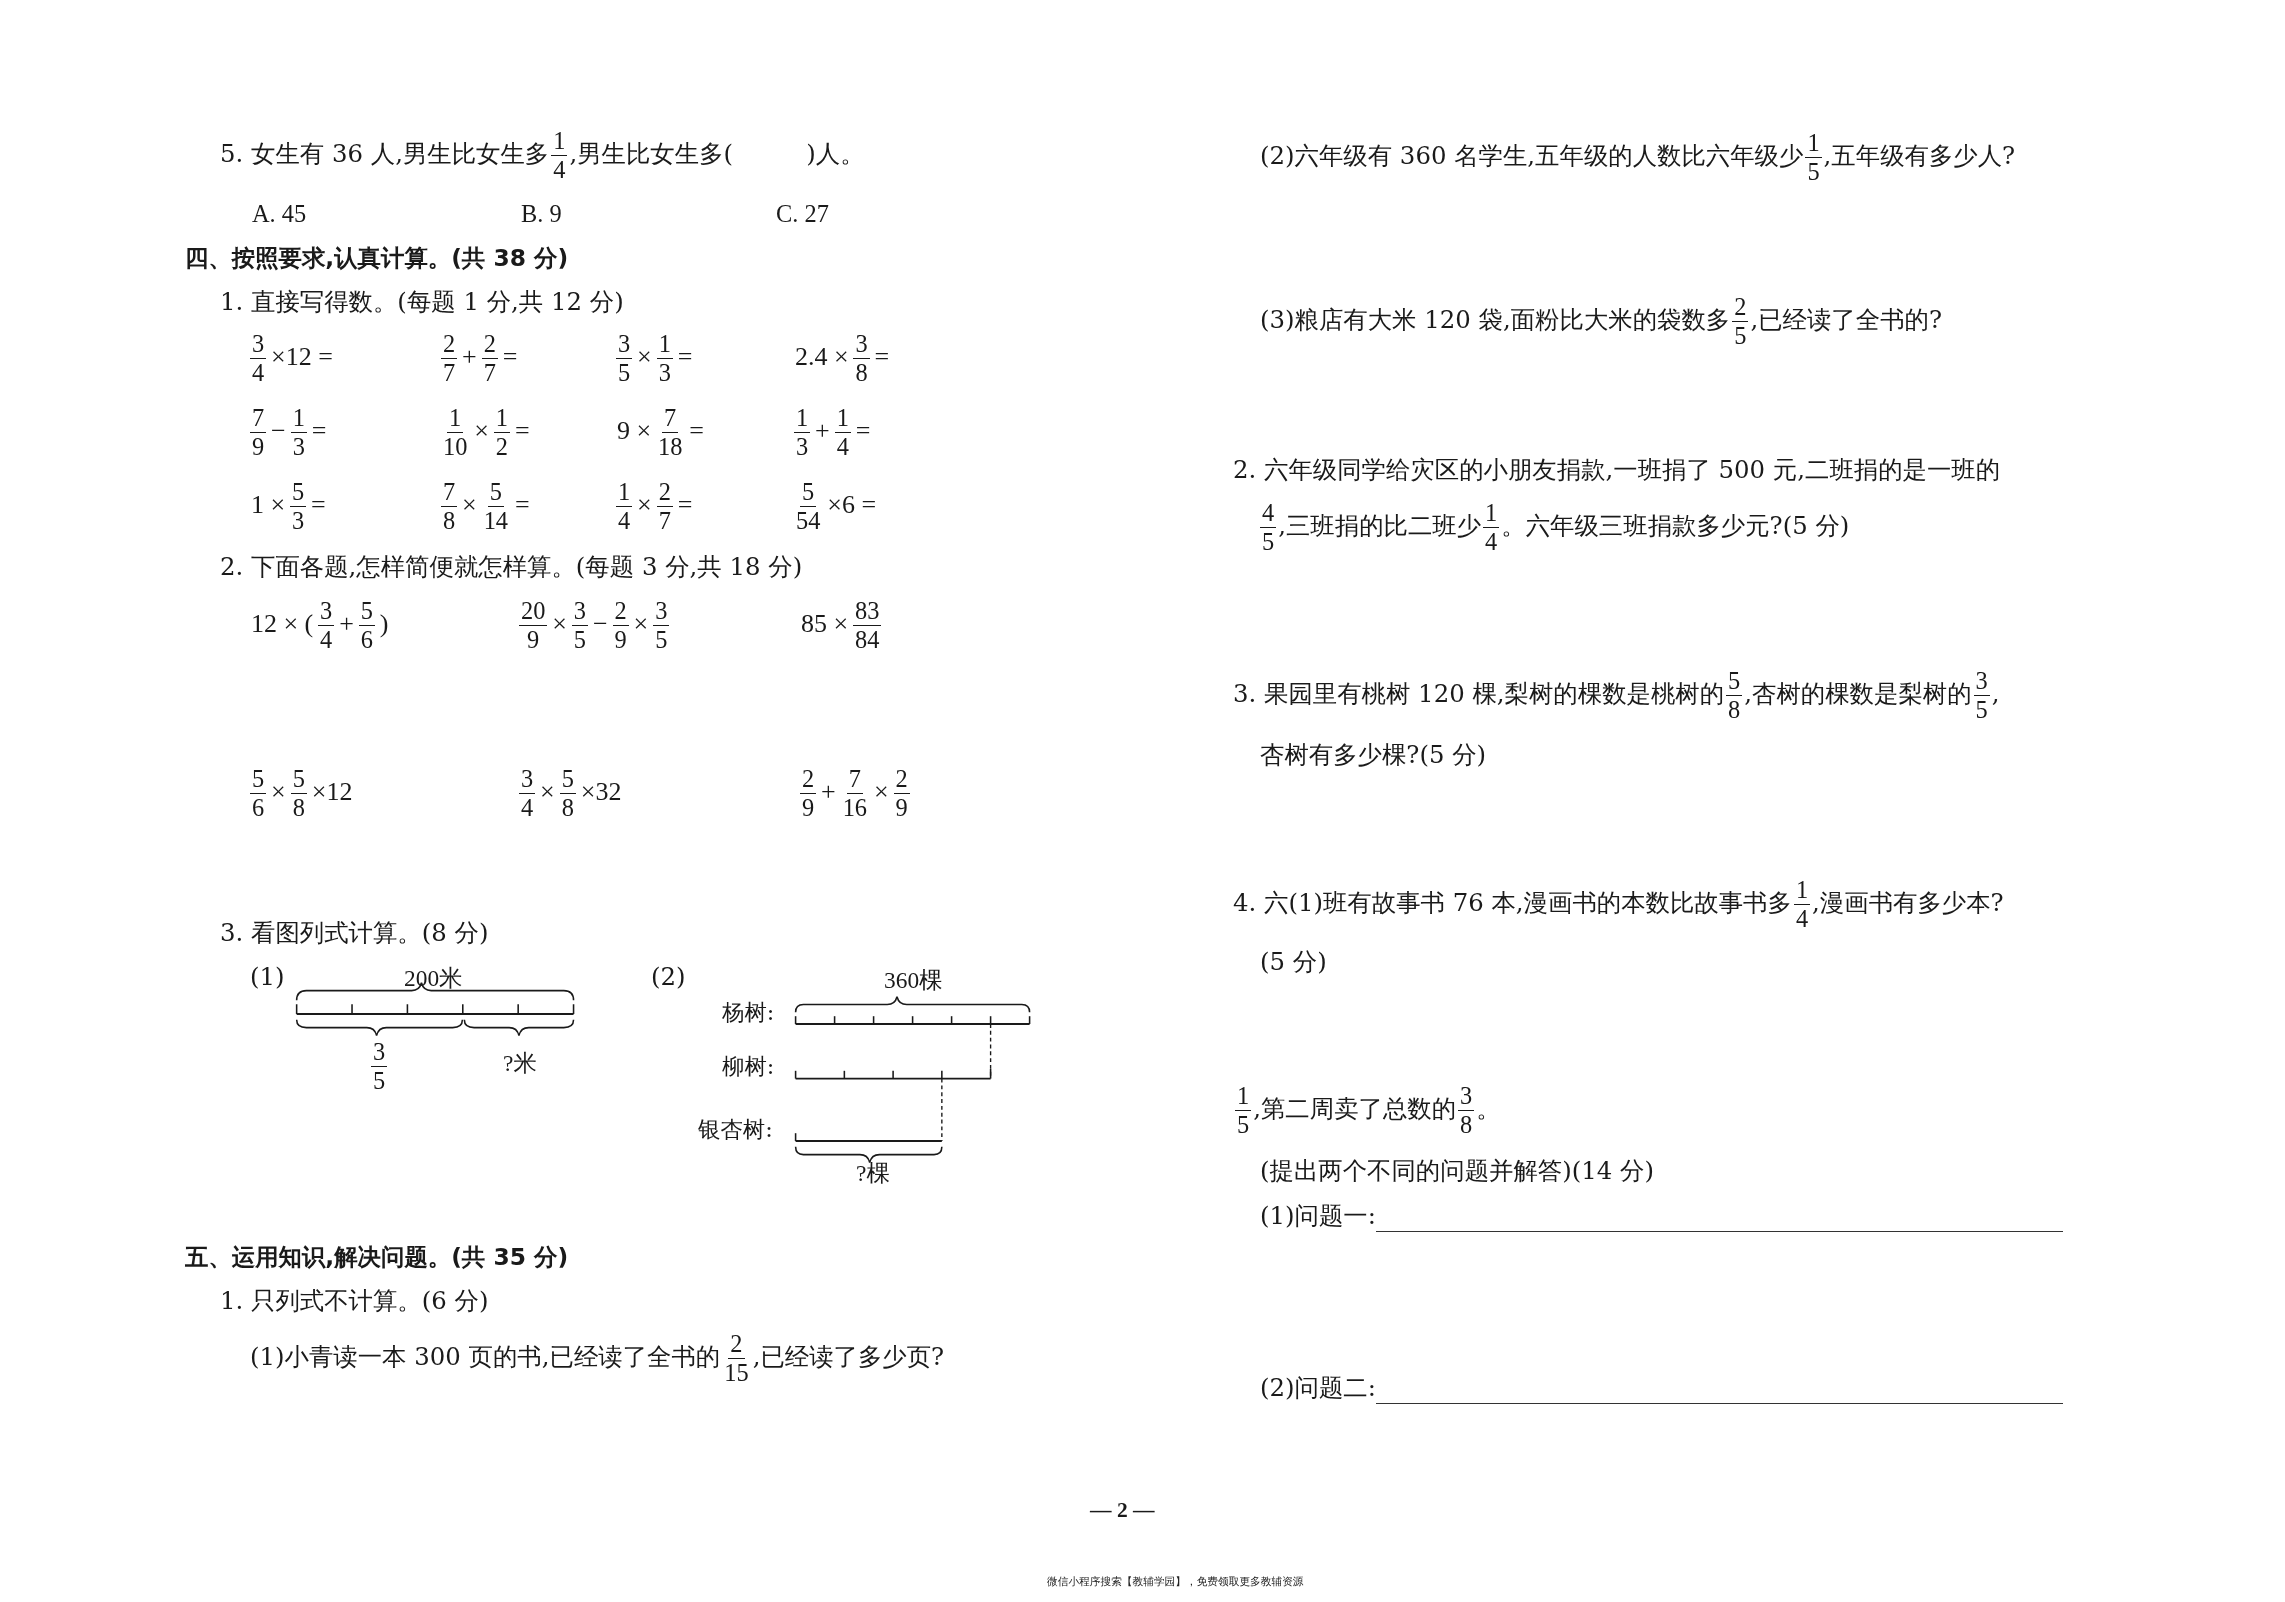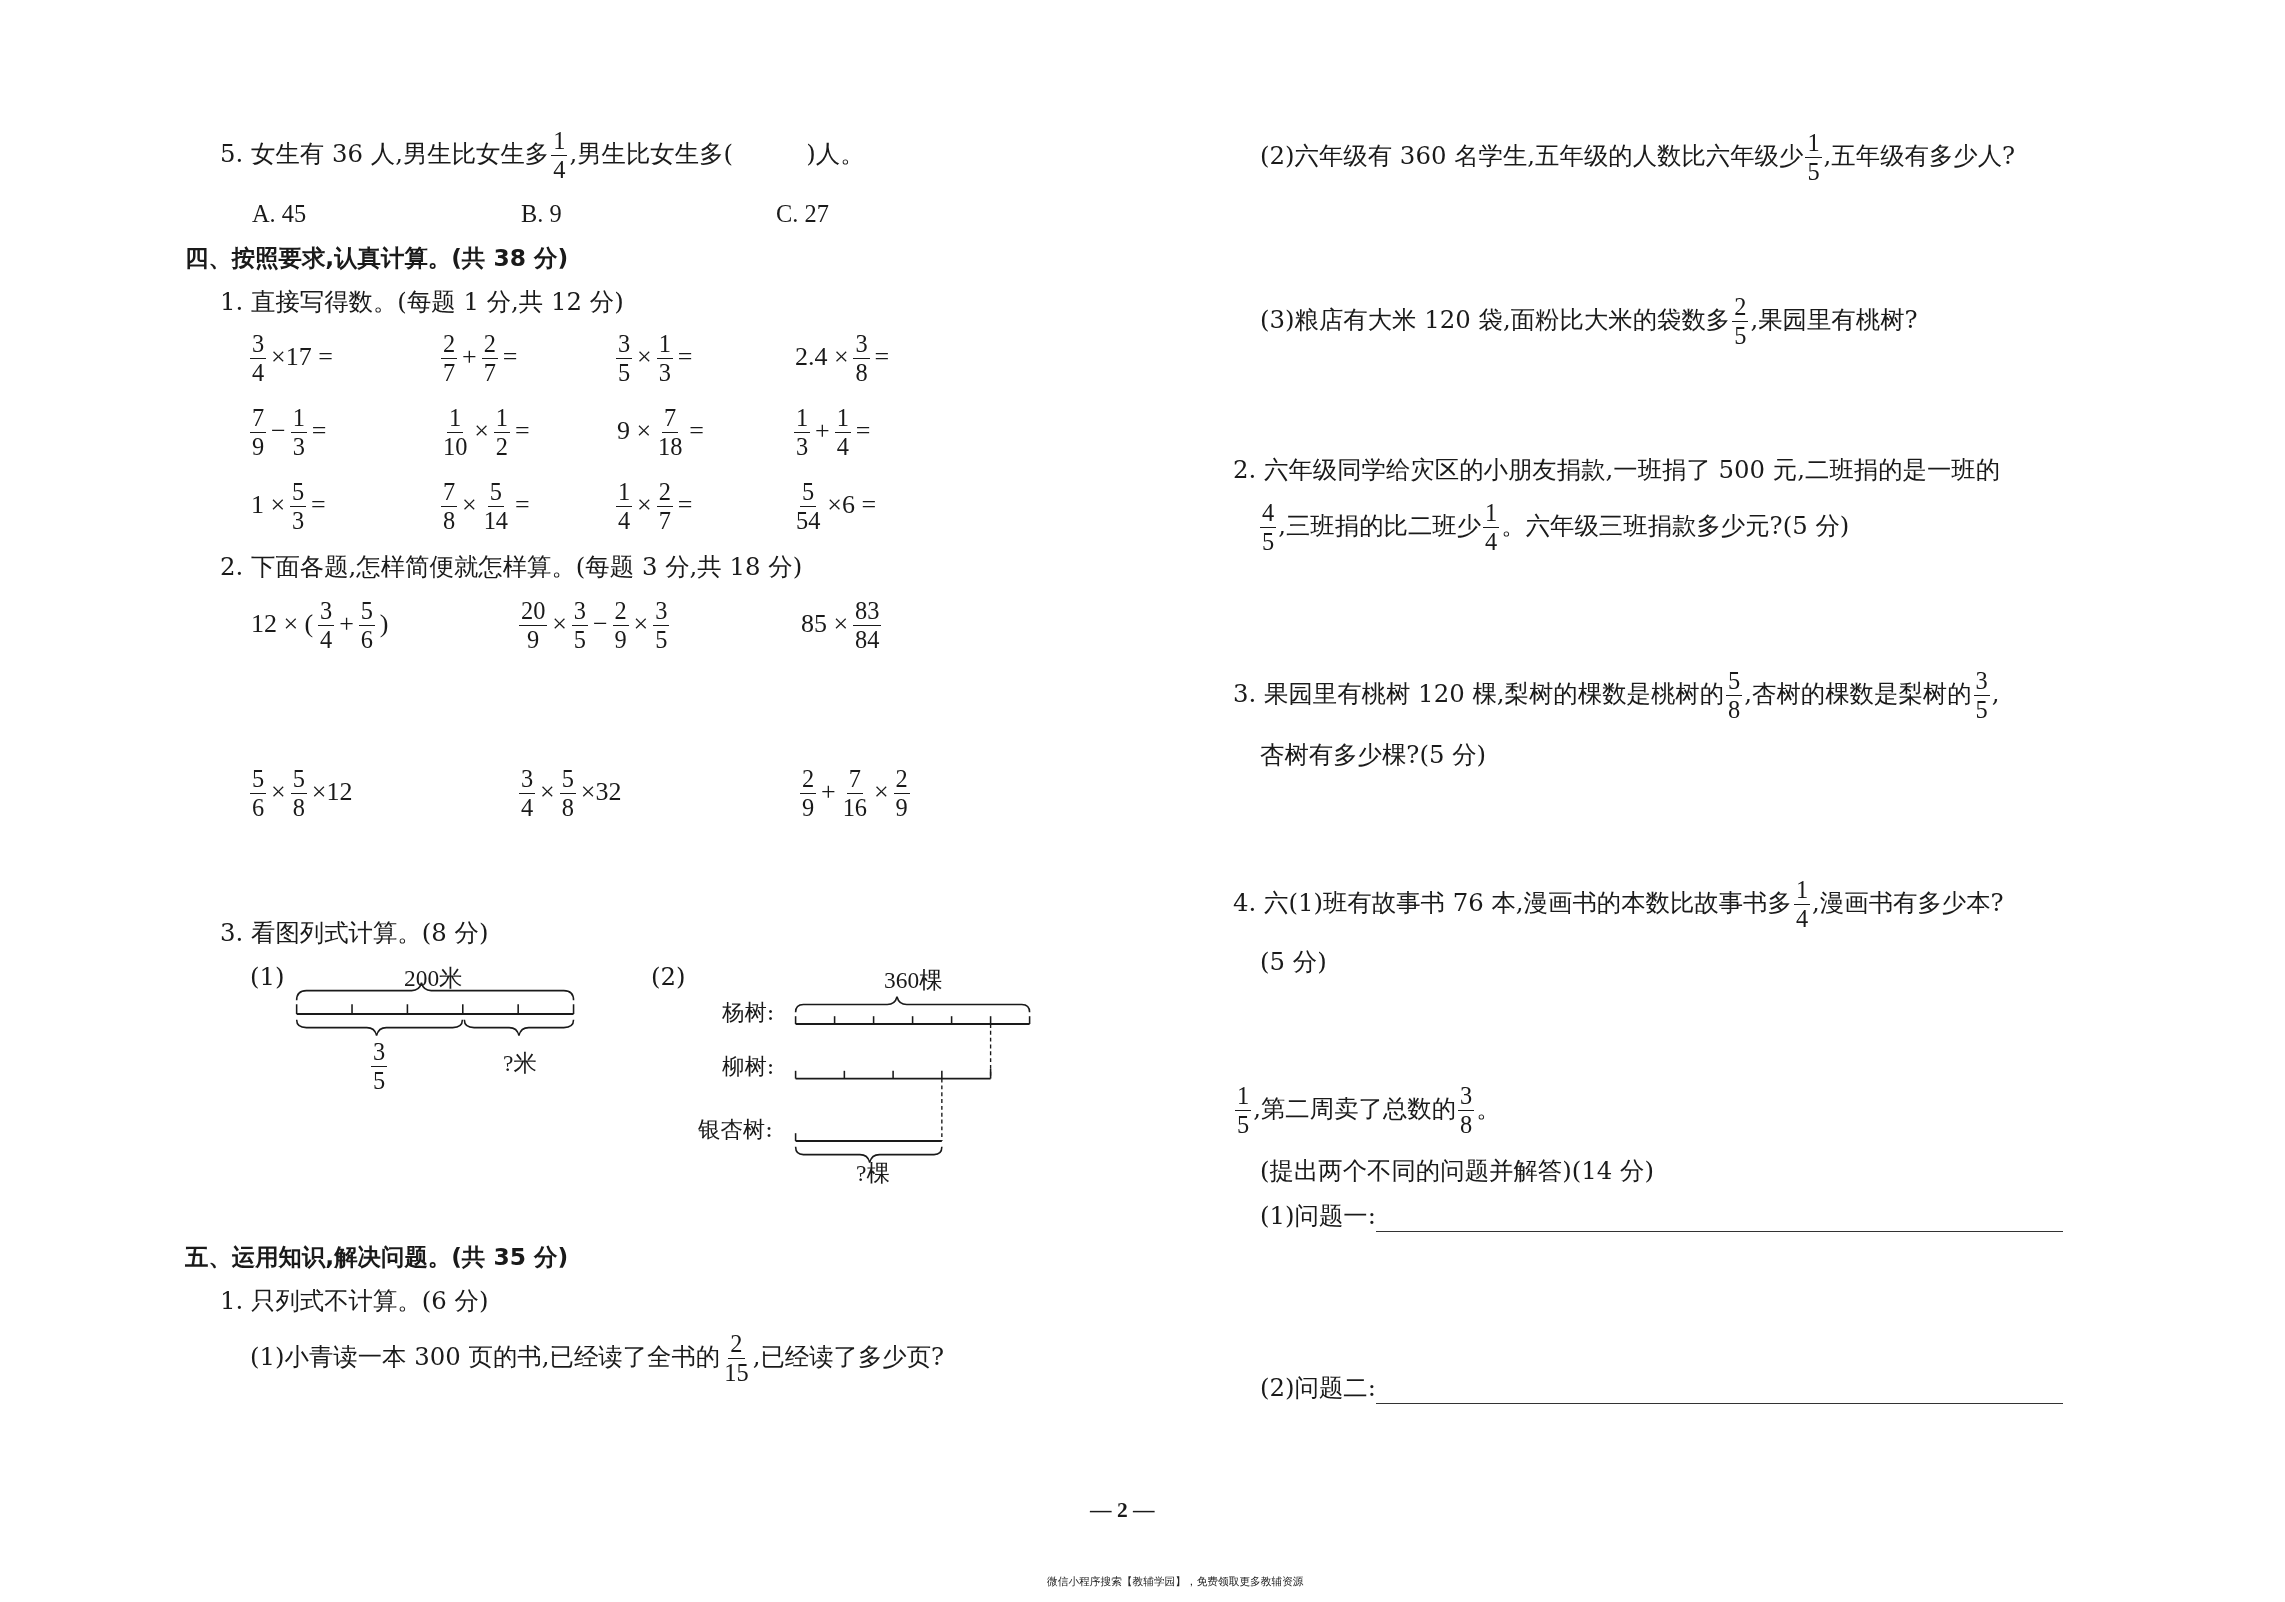--- a/index.html
+++ b/index.html
@@ -37,21 +37,21 @@
 <div class="abs num" style="left:521px; top:200px;">B. 9</div>
 <div class="abs num" style="left:776px; top:200px;">C. 27</div>
 
 <div class="abs bold" style="left:185px; top:242px; font-size:23.4px;">四、按照要求,认真计算。(共 38 分)</div>
 <div class="abs" style="left:220px; top:286px;">1. 直接写得数。(每题 1 分,共 12 分)</div>
 
 <div id="grid1">
     <div class="abs expr" style="left: 248px; top: 332px;"><span class="frac">
         <span class="n">3</span>
         <span class="d">4</span>
-      </span><span style="margin: 0px 2.9px;">×17 =</span></div>
+      </span><span style="margin: 0px 2.9px;">×12 =</span></div>
     <div class="abs expr" style="left: 439px; top: 332px;"><span class="frac">
         <span class="n">2</span>
         <span class="d">7</span>
       </span><span style="margin: 0px 2.9px;">+</span><span class="frac">
         <span class="n">2</span>
         <span class="d">7</span>
       </span><span style="margin: 0px 2.9px;">=</span></div>
     <div class="abs expr" style="left: 614px; top: 332px;"><span class="frac">
         <span class="n">3</span>
         <span class="d">5</span>
@@ -245,21 +245,21 @@
   <span>(2)六年级有 360 名学生,五年级的人数比六年级少</span><span class="frac">
       <span class="n">1</span>
       <span class="d">5</span>
     </span><span>,五年级有多少人?</span>
 </div>
 
 <div class="abs" style="left:1260px; top:295px;">
   <span>(3)粮店有大米 120 袋,面粉比大米的袋数多</span><span class="frac">
       <span class="n">2</span>
       <span class="d">5</span>
-    </span><span>,果园里有桃树?</span>
+    </span><span>,已经读了全书的?</span>
 </div>
 
 <div class="abs" style="left:1233px; top:454px;">2. 六年级同学给灾区的小朋友捐款,一班捐了 500 元,二班捐的是一班的</div>
 <div class="abs" style="left:1258px; top:501px;">
   <span class="frac">
       <span class="n">4</span>
       <span class="d">5</span>
     </span><span>,三班捐的比二班少</span><span class="frac">
       <span class="n">1</span>
       <span class="d">4</span>

